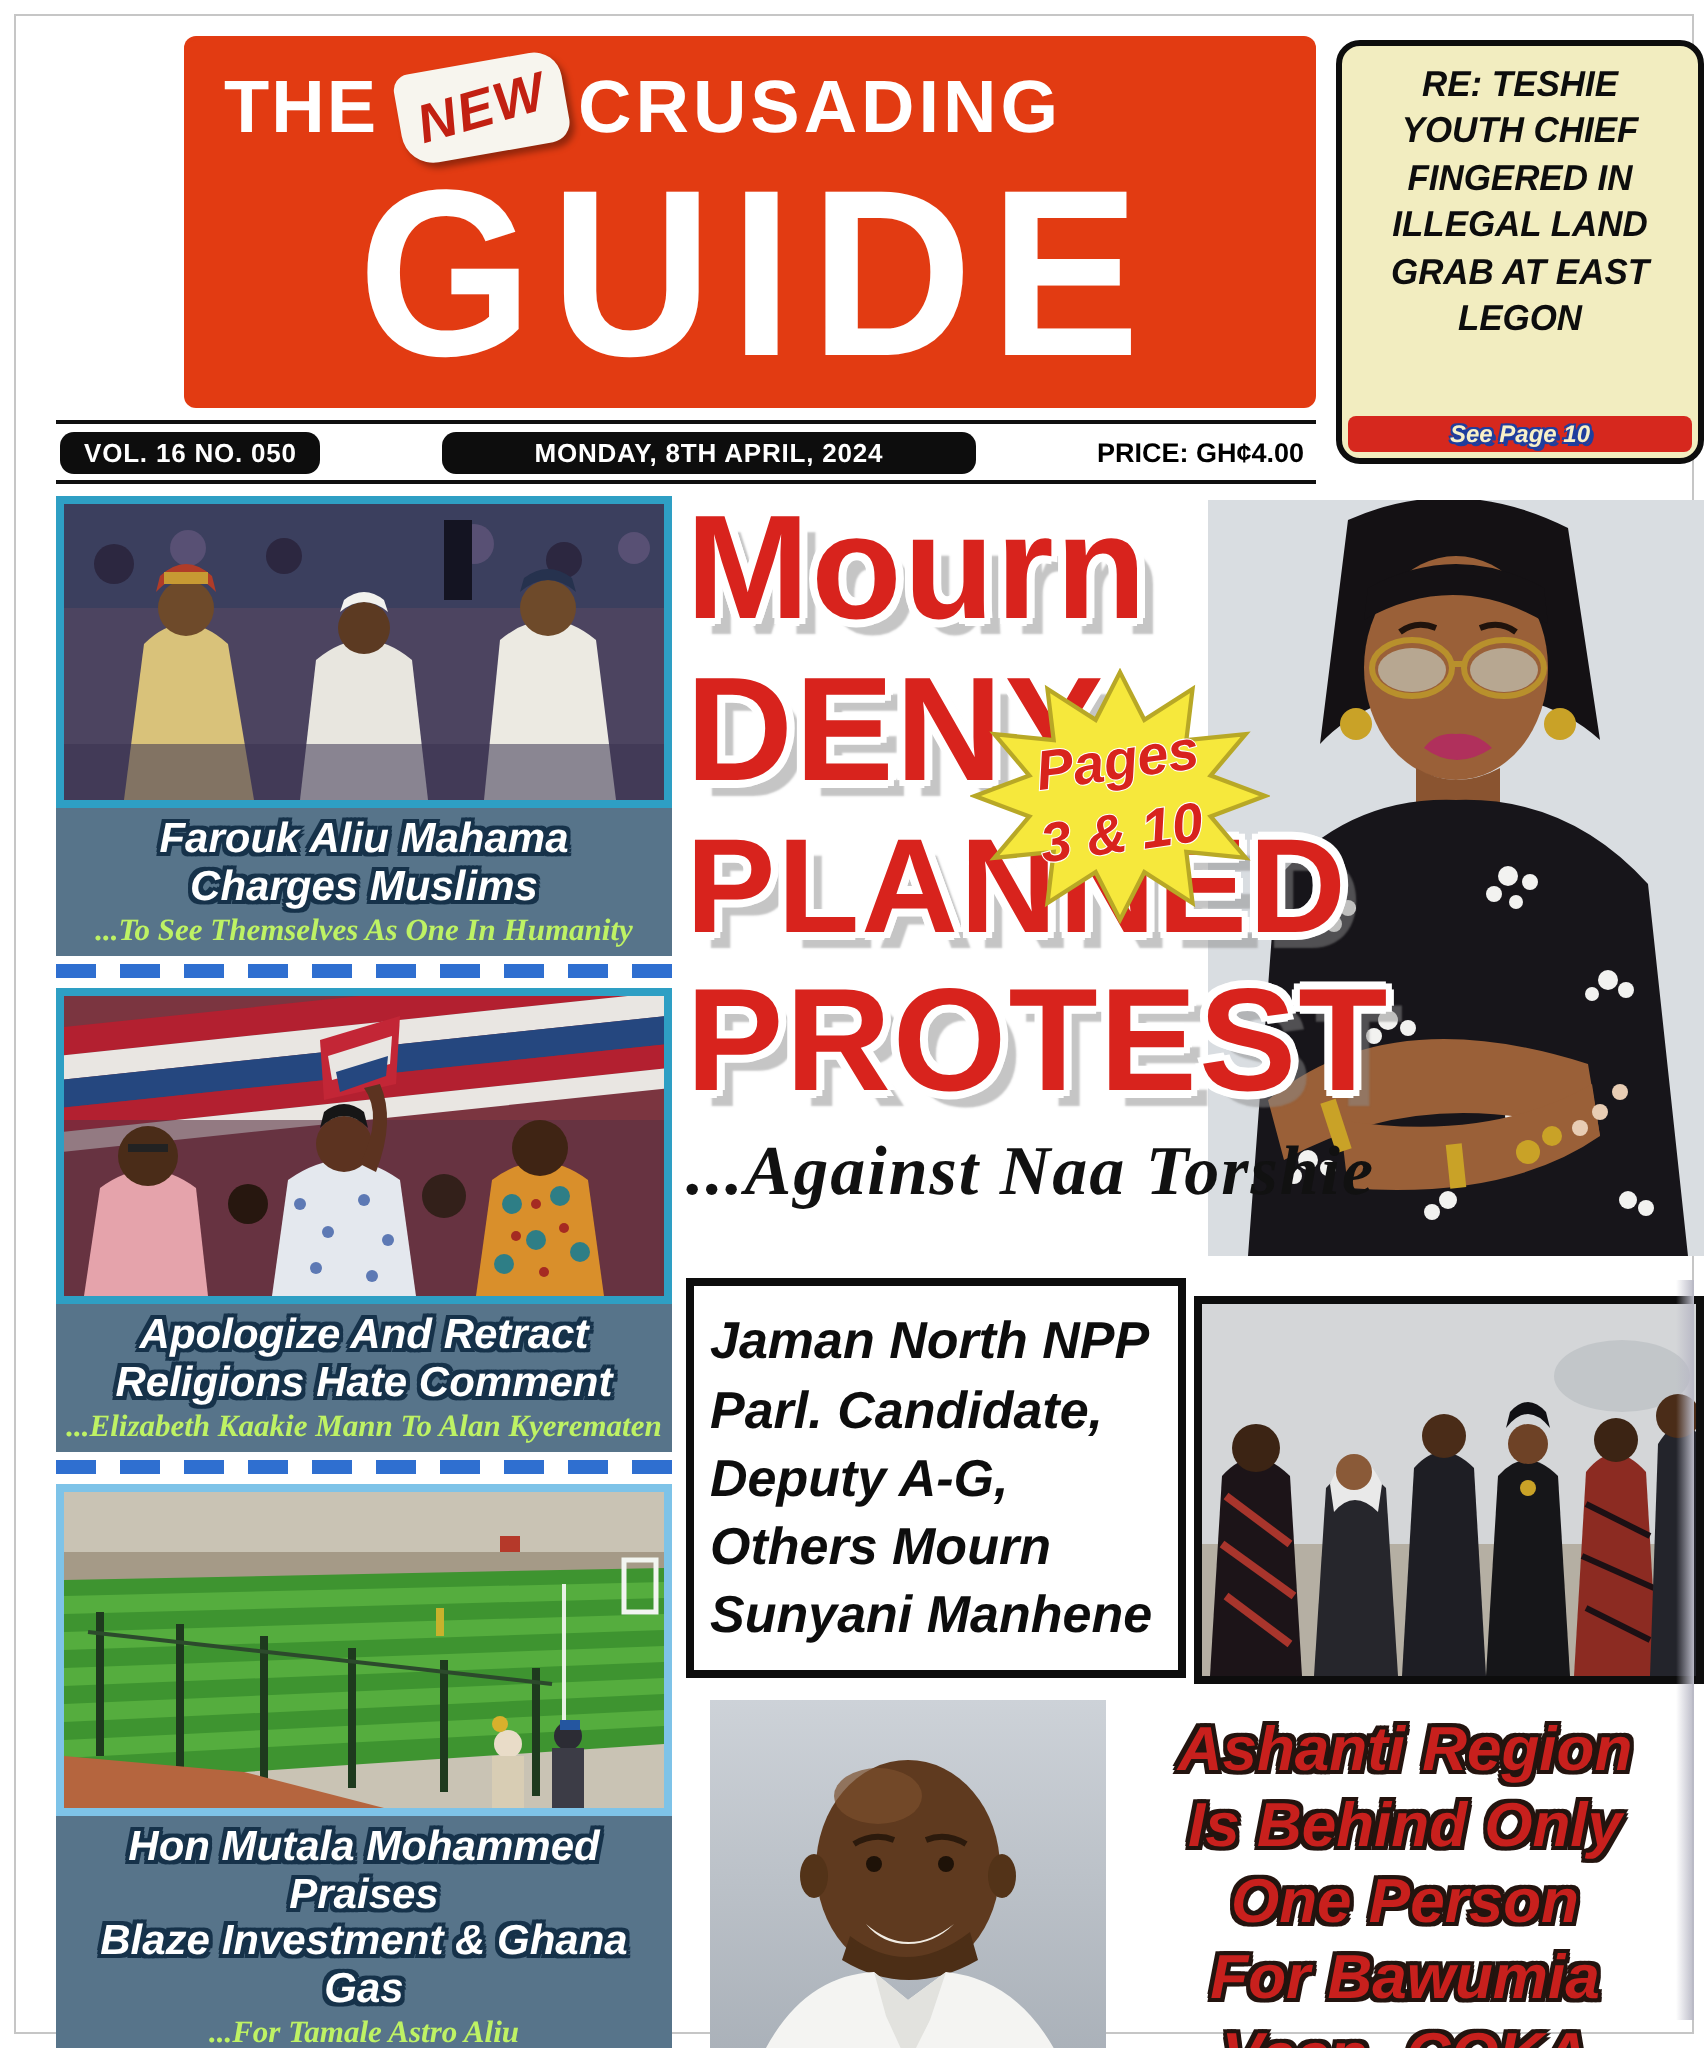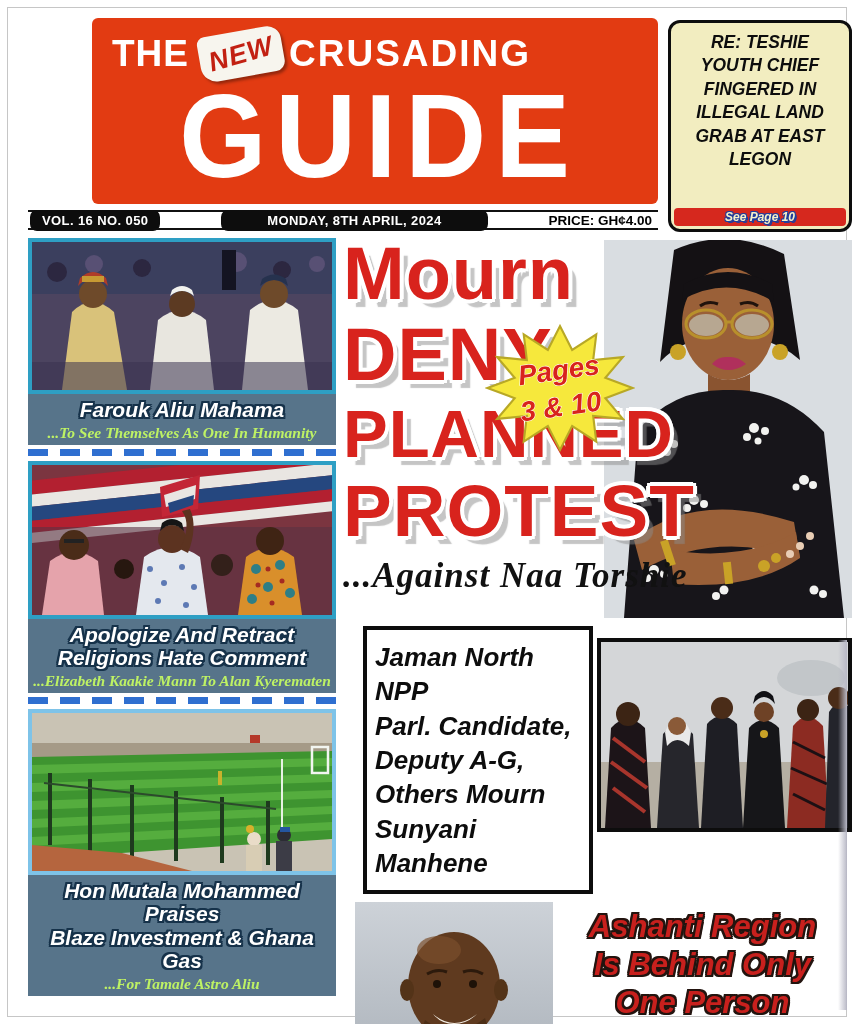--- a/index.html
+++ b/index.html
@@ -16,21 +16,21 @@
   .mast-top{display:flex;align-items:center;height:56px;}
   .mast-the{font-size:37px;font-weight:bold;letter-spacing:1px;}
   .newflag{position:relative;margin:0 6px 0 10px;background:#f7f5ee;width:84px;height:46px;
            transform:rotate(-10deg);border-radius:8px 14px 10px 16px;
            display:flex;align-items:center;justify-content:center;box-shadow:2px 3px 3px rgba(0,0,0,.35);}
   .newflag span{color:#c22012;font-weight:bold;font-style:italic;font-size:27px;transform:rotate(-6deg);letter-spacing:1px;}
   .mast-crusading{font-size:37px;font-weight:bold;letter-spacing:2px;}
   .mast-guide{font-size:112px;font-weight:bold;letter-spacing:9px;line-height:.92;text-align:center;
               transform:scaleY(1.06);transform-origin:top;}
   .infobar{margin-top:8px;border-top:2px solid #101010;border-bottom:2px solid #101010;
-           height:20px;display:flex;align-items:center;box-sizing:border-box;padding:2px 2px;}
+           height:32px;display:flex;align-items:center;box-sizing:border-box;padding:2px 2px;}
   .pill{background:#0d0d0d;color:#fff;font-weight:bold;font-size:13px;border-radius:7px;
         padding:3px 12px;letter-spacing:.4px;white-space:nowrap;}
   .pill.vol{margin-right:auto;}
   .pill.date{margin-right:auto;padding:3px 46px;}
   .price{font-weight:bold;font-size:13.5px;color:#000000;white-space:nowrap;padding-right:4px;}
 
   .teaser{width:184px;height:212px;background:#f2edc0;border:3px solid #0d0d0d;border-radius:12px;
           box-sizing:border-box;display:flex;flex-direction:column;overflow:hidden;}
   .teaser-text{flex:1;font-weight:bold;font-style:italic;font-size:18px;line-height:1.3;color:#0d0d0d;
                text-align:center;padding-top:8px;white-space:pre-line;transform:scaleX(.97);}
@@ -63,21 +63,21 @@
                       8px 8px 1px rgba(140,140,140,.5);}
   .hl1{font-size:74px;}
   .hl2{font-size:74px;margin-top:8px;}
   .hl3{font-size:67px;margin-top:10px;}
   .hl4{font-size:73px;margin-top:8px;}
   .starburst{position:absolute;left:142px;top:86px;width:150px;height:128px;z-index:3;}
   .kicker{position:relative;z-index:3;font-family:"Liberation Serif",serif;font-weight:bold;font-style:italic;
           font-size:35px;color:#111;margin-top:10px;letter-spacing:1px;}
 
   
-  .jaman-row{display:flex;gap:4px;margin-top:6px;align-items:flex-start;margin-left:20px;}
+  .jaman-row{display:flex;gap:4px;margin-top:6px;align-items:center;}
   .jaman-box{width:250px;box-sizing:border-box;border:4px solid #0d0d0d;background:#fff;
              padding:10px 8px;font-weight:bold;font-style:italic;font-size:26px;line-height:1.32;
              color:#0d0d0d;white-space:pre-line;}
   .mourn-photo{border:4px solid #0d0d0d;line-height:0;margin-top:12px;}
 
   
   .bottom-row{display:flex;margin-top:8px;align-items:flex-start;}
   .man-photo{margin-left:12px;line-height:0;}
   .ashanti{flex:1;text-align:center;font-weight:bold;font-style:italic;font-size:31px;line-height:1.23;
            color:#c8201d;white-space:pre-line;padding-top:6px;
@@ -150,20 +150,21 @@
               <path d="M138 54 Q150 44 162 54 L160 48 Q150 40 140 48 Z" fill="#f2f2ee"></path>
 
               <path d="M210 148 L218 68 Q242 48 266 68 L276 148 Z" fill="#eceae2"></path>
               <circle cx="242" cy="52" r="14" fill="#6e4a2a"></circle>
               <path d="M228 44 Q242 32 256 44 L254 37 Q242 28 230 37 Z" fill="#26324e"></path>
               <rect x="0" y="120" width="300" height="28" fill="#3a3350" opacity=".55"></rect>
             </svg>
           </span>
           <div class="story-bar">
             <div class="story-h">Farouk Aliu Mahama</div>
+            <div class="story-h">Charges Muslims</div>
             <div class="story-sub">...To See Themselves As One In Humanity</div>
           </div>
           <div class="dash-sep"></div>
         </div>
 
         <div class="story">
           <span class="photo-frame">
             <svg width="300" height="150" viewBox="0 0 300 150">
               <rect width="300" height="150" fill="#7b3540"></rect>
               <g transform="rotate(-6 150 40)">

